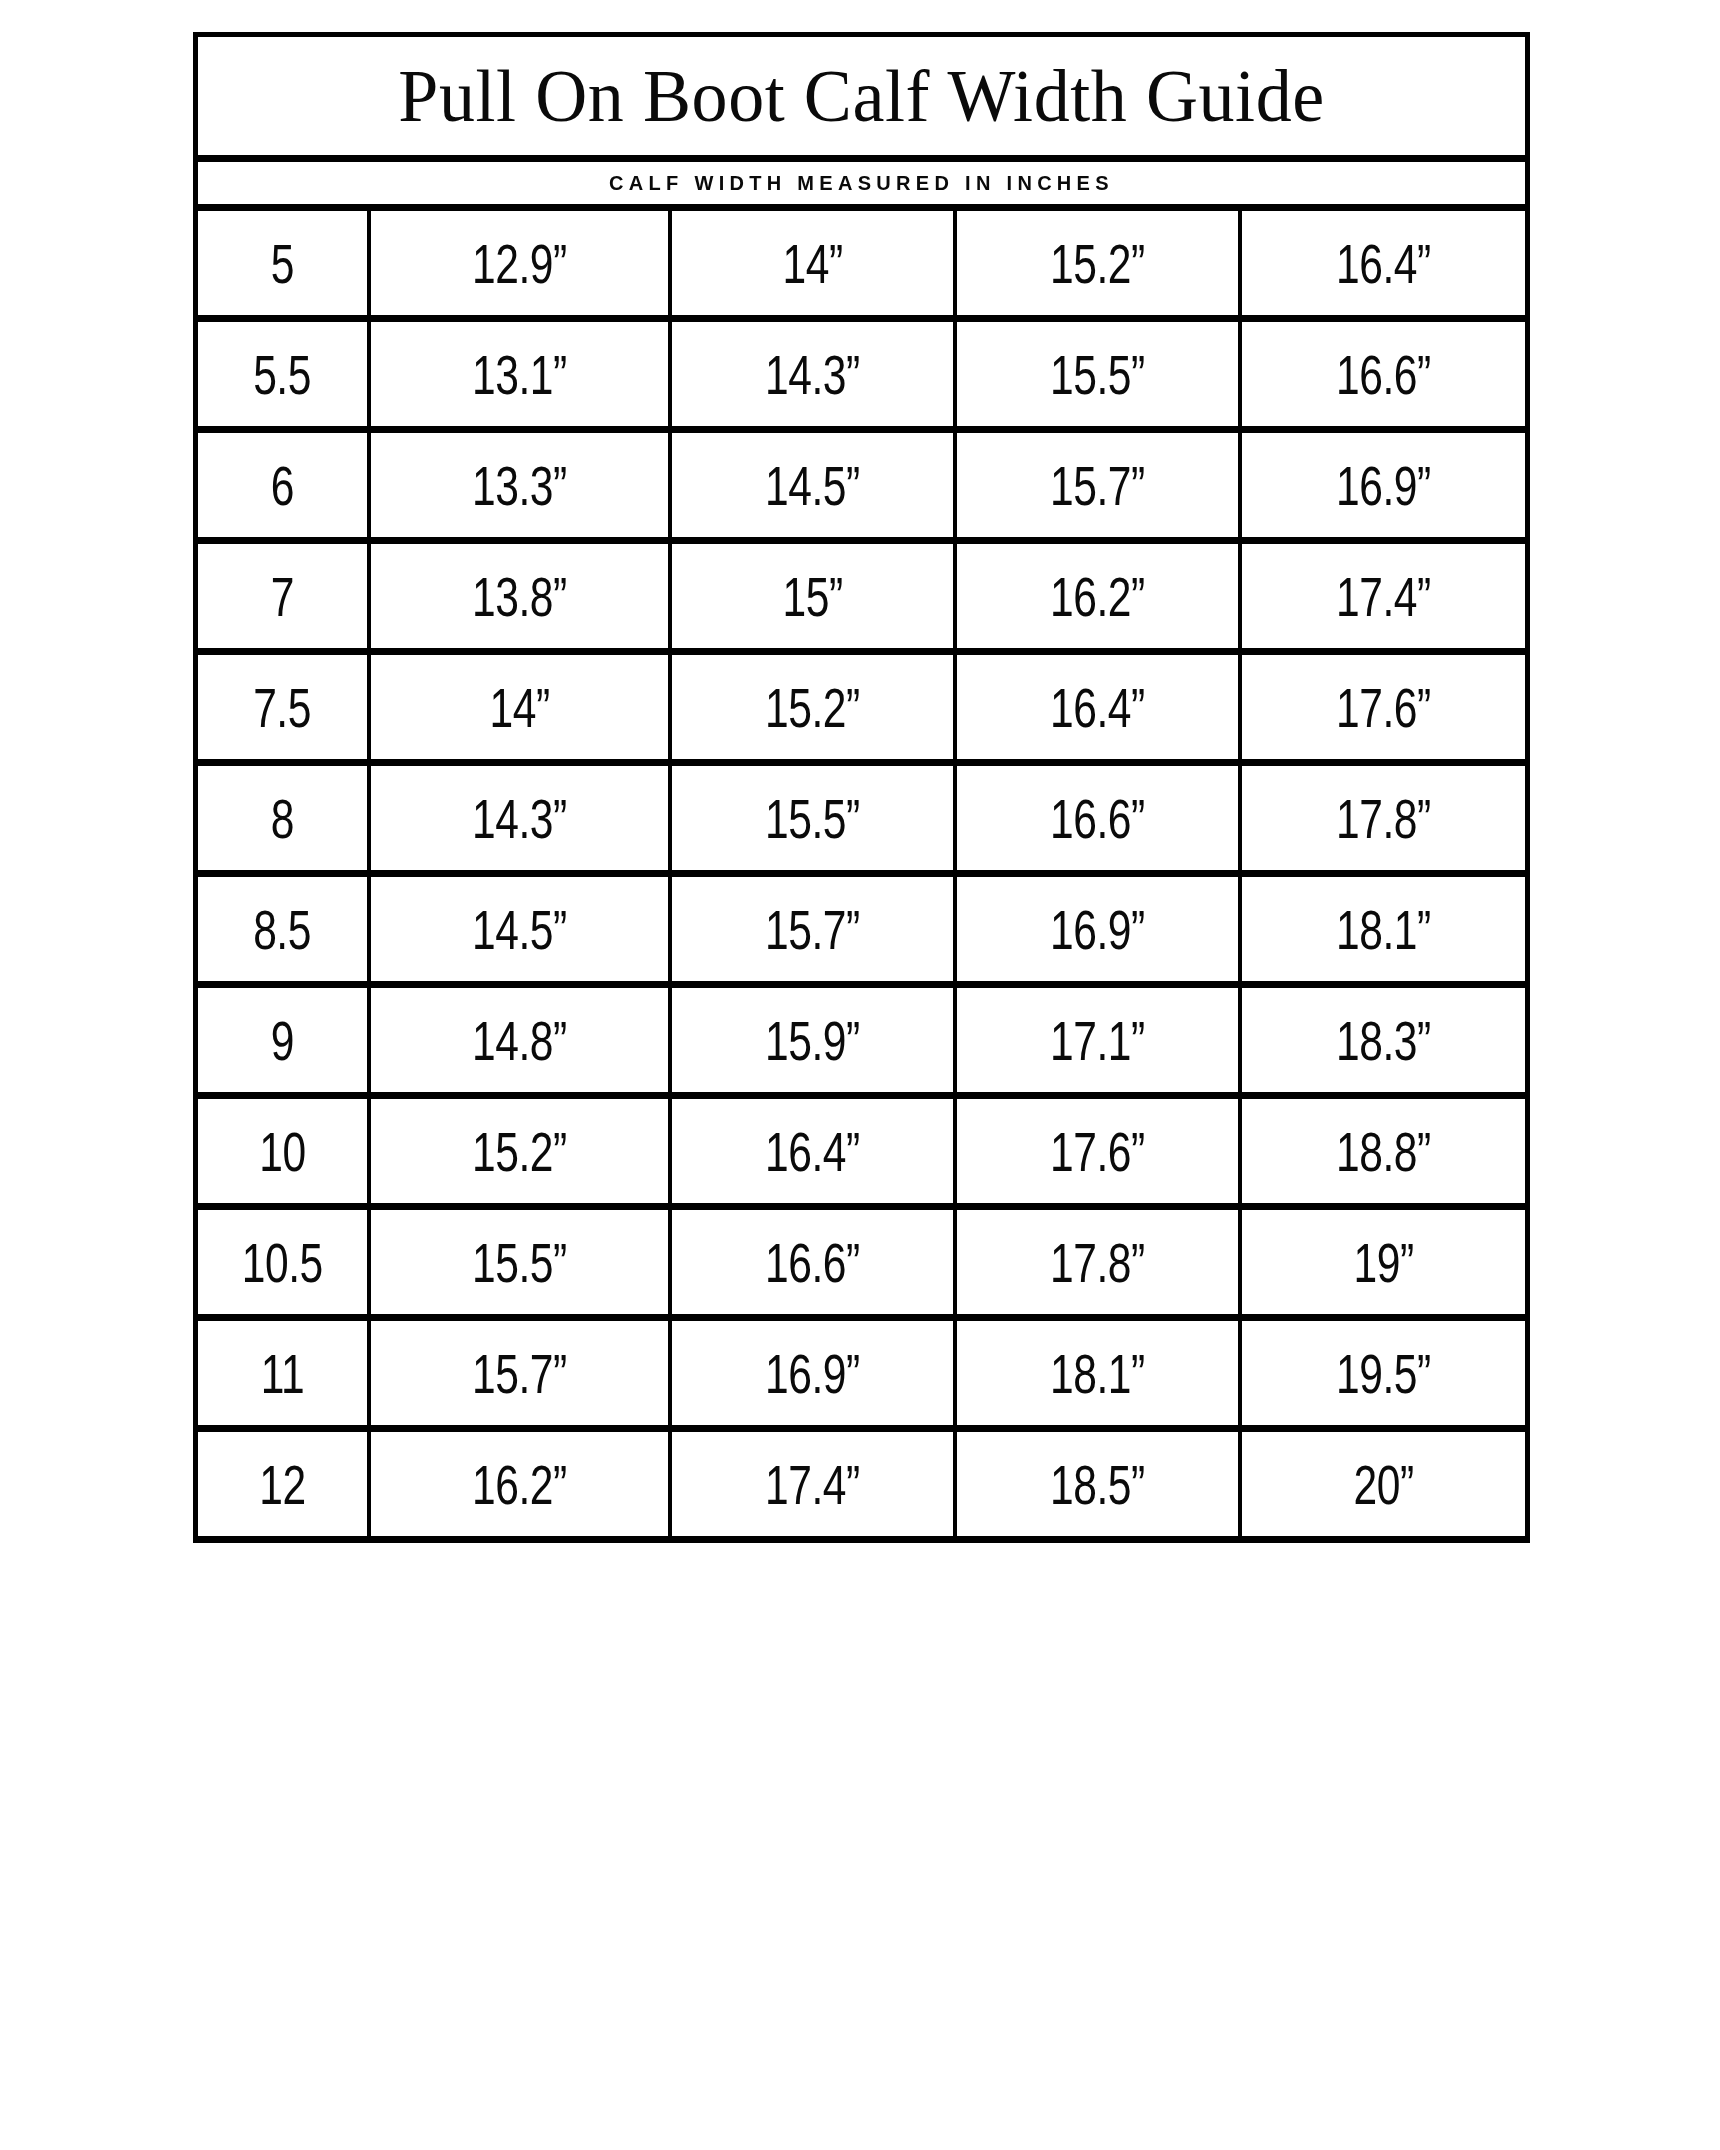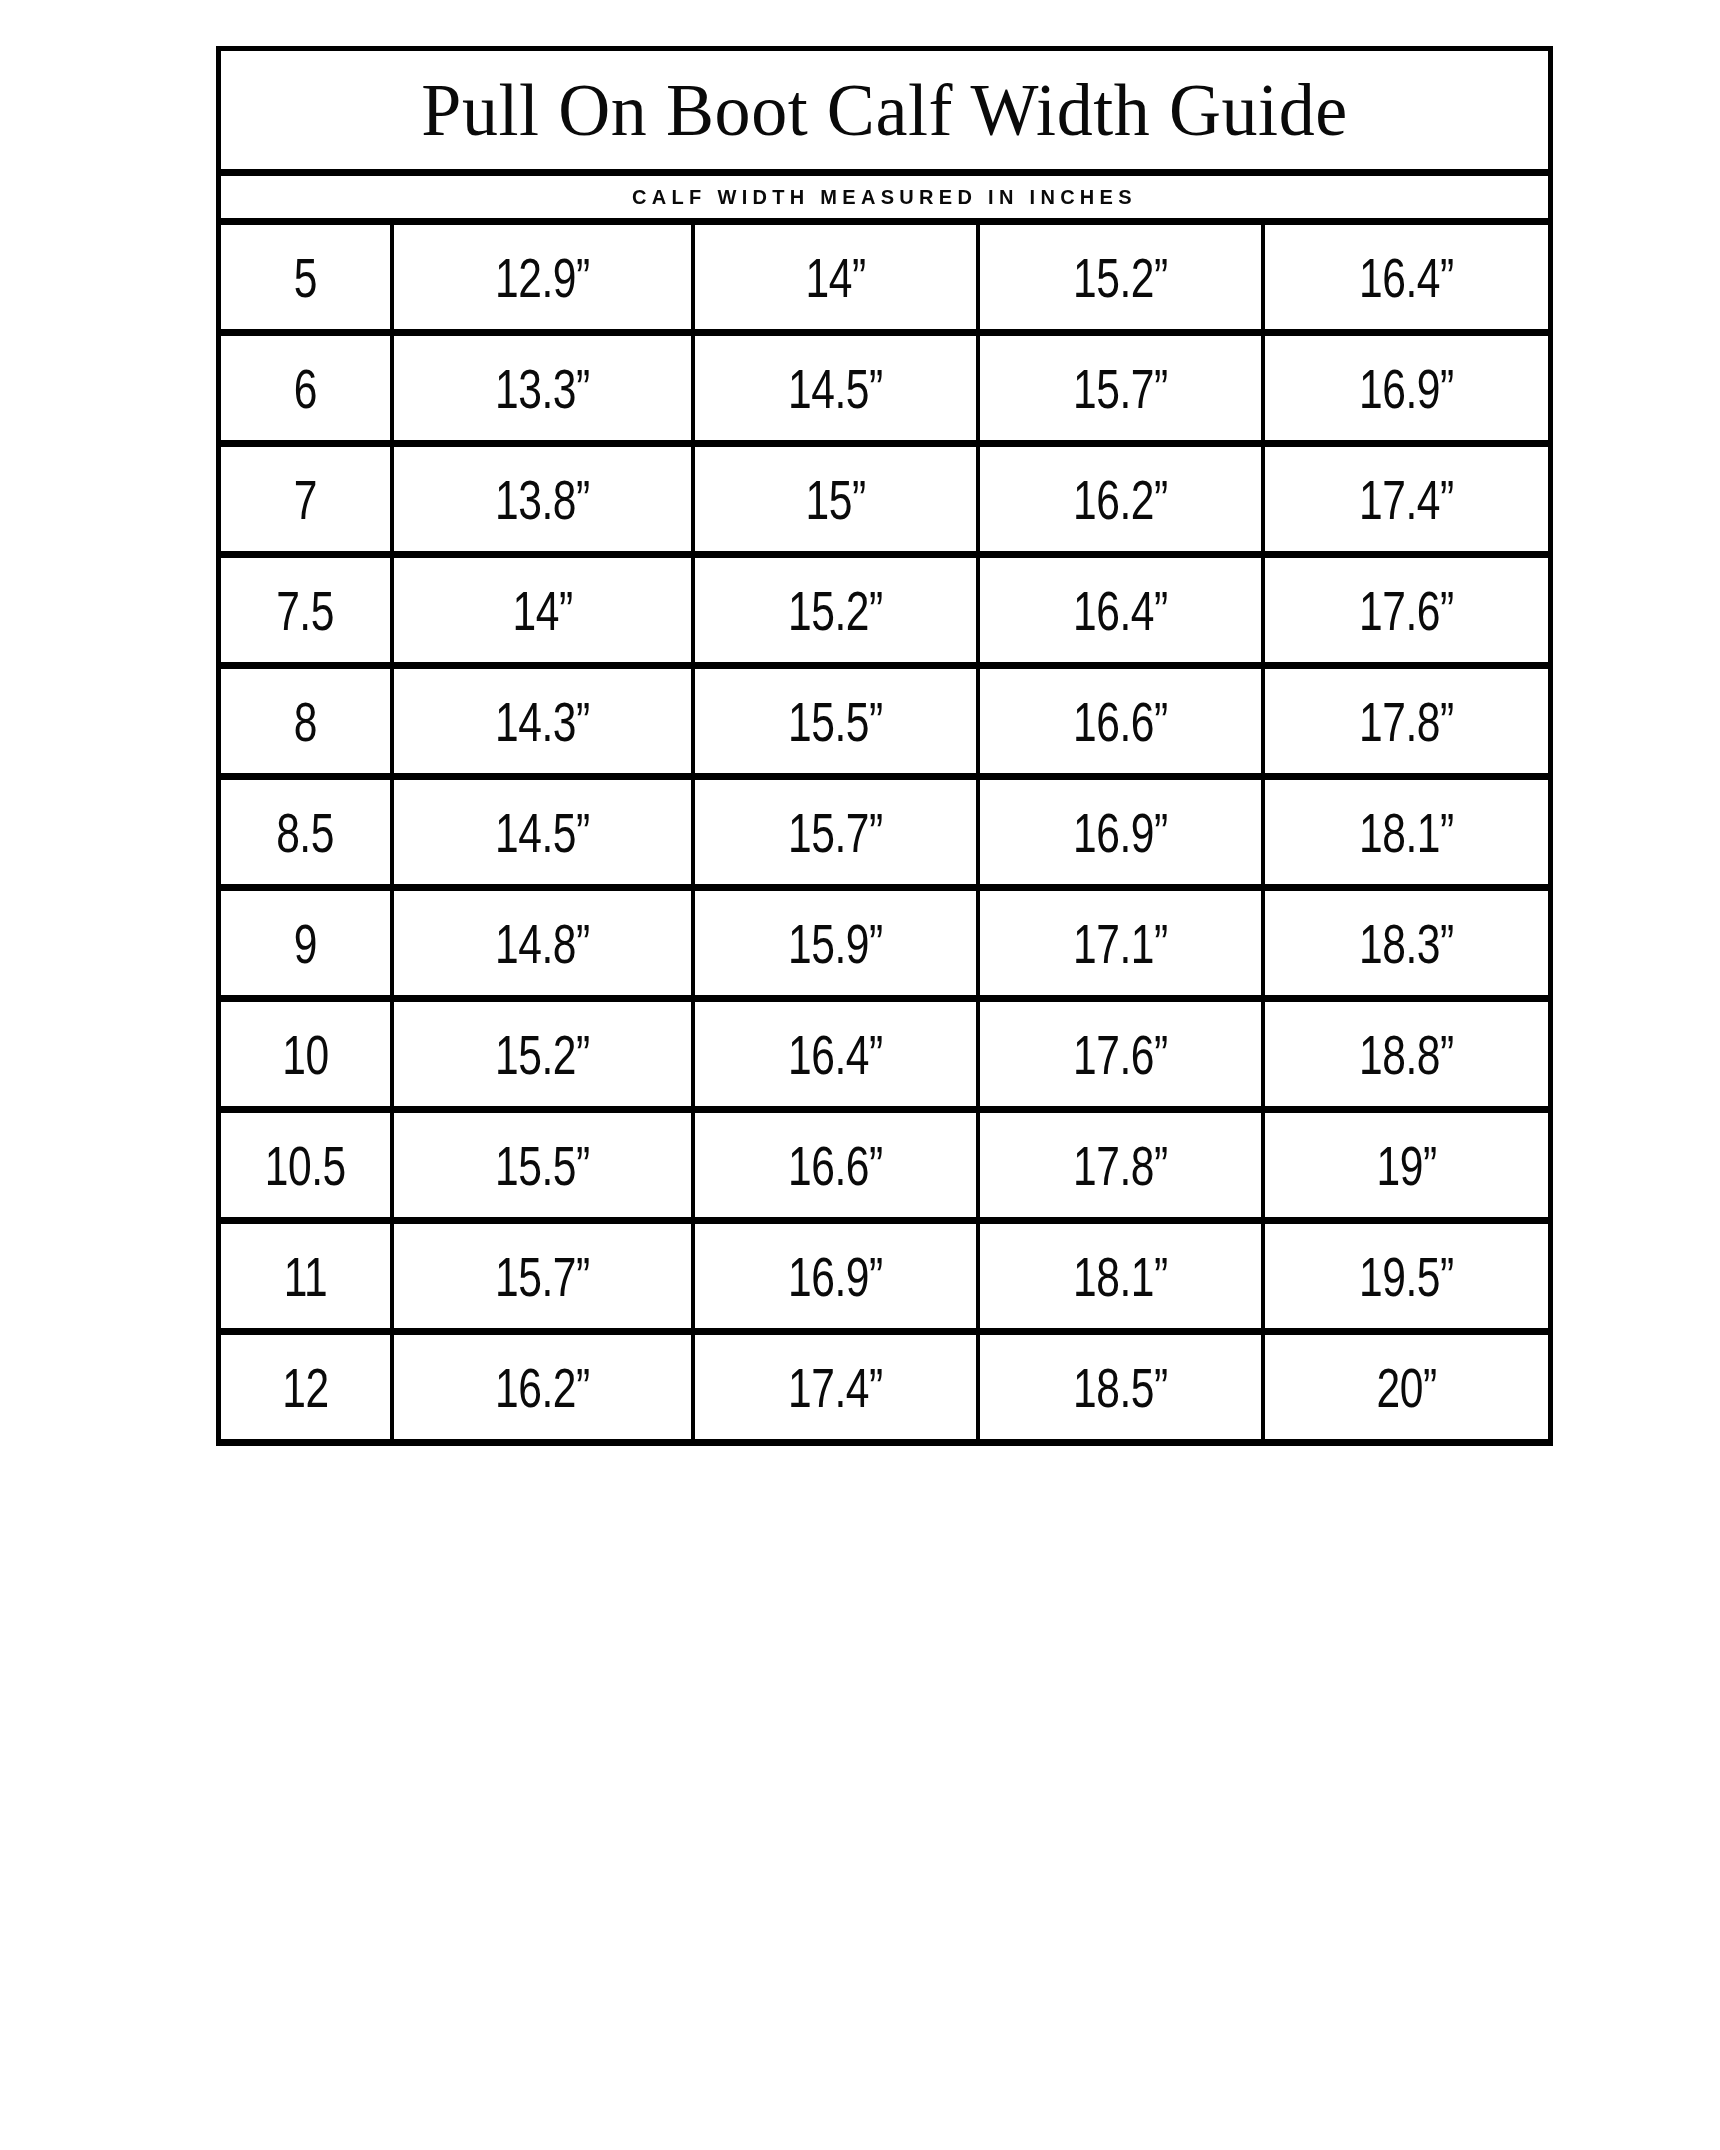--- a/index.html
+++ b/index.html
@@ -11,27 +11,26 @@
   body{
     width:1721px;height:2151px;
     background:var(--bg);
     font-family:"Liberation Sans", sans-serif;
     color:var(--ink);
     position:relative;
   }
   .page{position:absolute;inset:0;background:var(--bg);}
   table.guide{
     position:absolute;
-    left:193px;top:46px;
+    left:193px;top:32px;
     width:1337px;
     border-collapse:collapse;
     table-layout:fixed;
     background:var(--bg);
     border:5.3px solid var(--border);
-    margin-left:23px;
   }
   col.c1{width:13.0%;}
   col.c2{width:22.6%;}
   col.c3{width:21.4%;}
   col.c4{width:21.4%;}
   col.c5{width:21.6%;}
   th,td{
     border:4.1px solid var(--border);
     text-align:center;
     vertical-align:middle;
@@ -105,20 +104,27 @@
     </thead>
     <tbody>
         <tr>
           <td><span class="cnd">5</span></td>
           <td><span class="cnd">12.9”</span></td>
           <td><span class="cnd">14”</span></td>
           <td><span class="cnd">15.2”</span></td>
           <td><span class="cnd">16.4”</span></td>
         </tr>
         <tr>
+          <td><span class="cnd">5.5</span></td>
+          <td><span class="cnd">13.1”</span></td>
+          <td><span class="cnd">14.3”</span></td>
+          <td><span class="cnd">15.5”</span></td>
+          <td><span class="cnd">16.6”</span></td>
+        </tr>
+        <tr>
           <td><span class="cnd">6</span></td>
           <td><span class="cnd">13.3”</span></td>
           <td><span class="cnd">14.5”</span></td>
           <td><span class="cnd">15.7”</span></td>
           <td><span class="cnd">16.9”</span></td>
         </tr>
         <tr>
           <td><span class="cnd">7</span></td>
           <td><span class="cnd">13.8”</span></td>
           <td><span class="cnd">15”</span></td>

